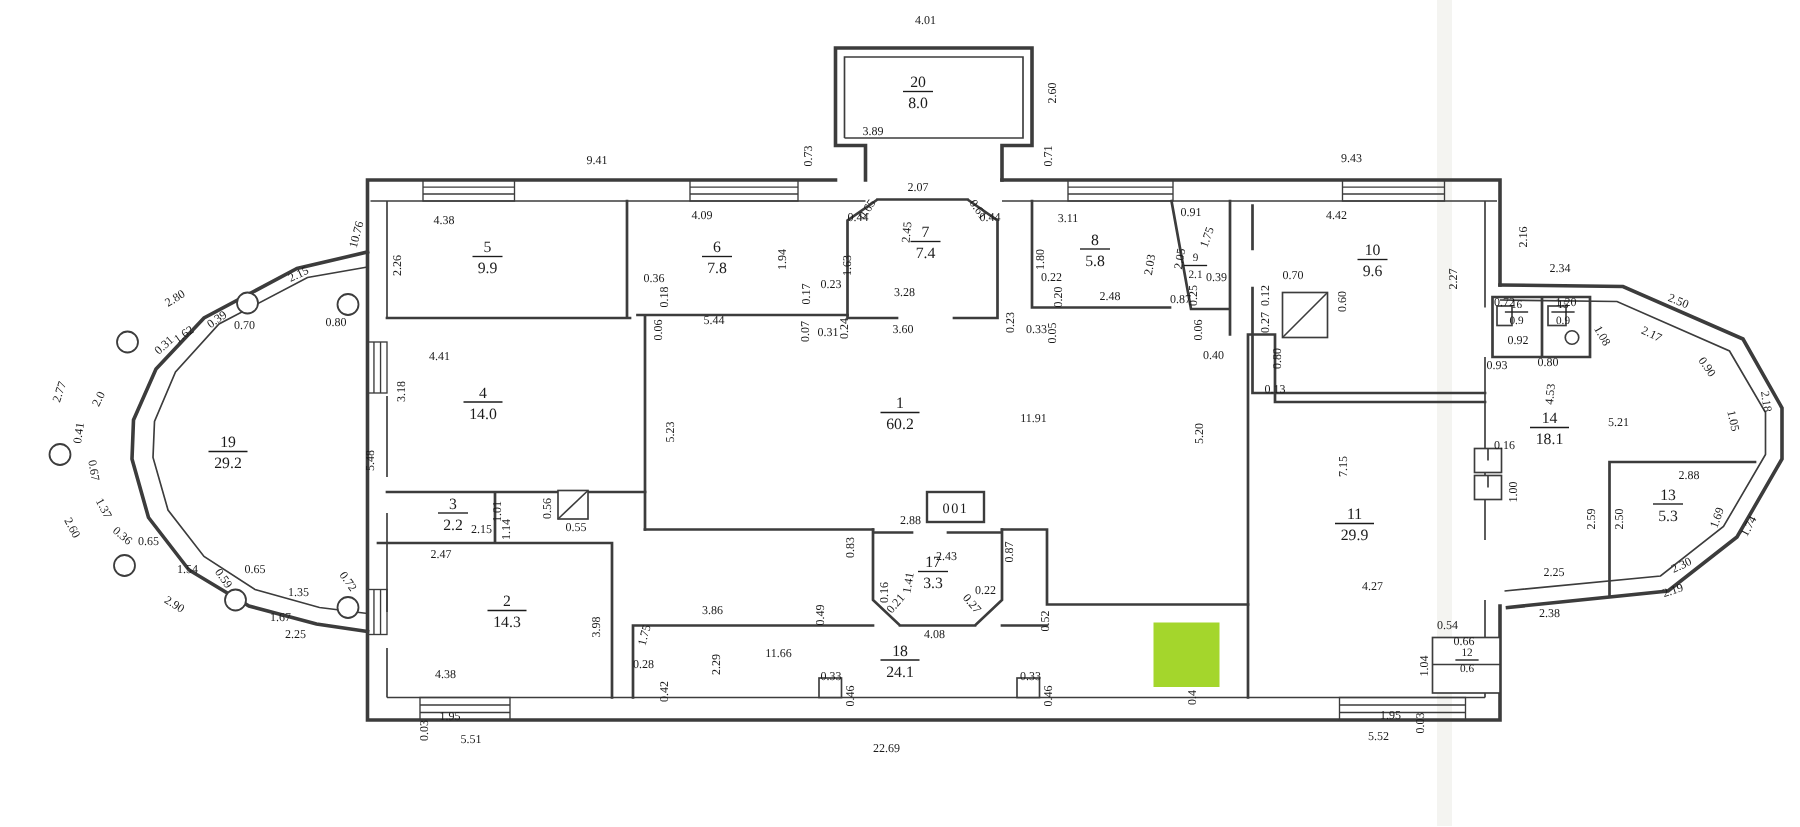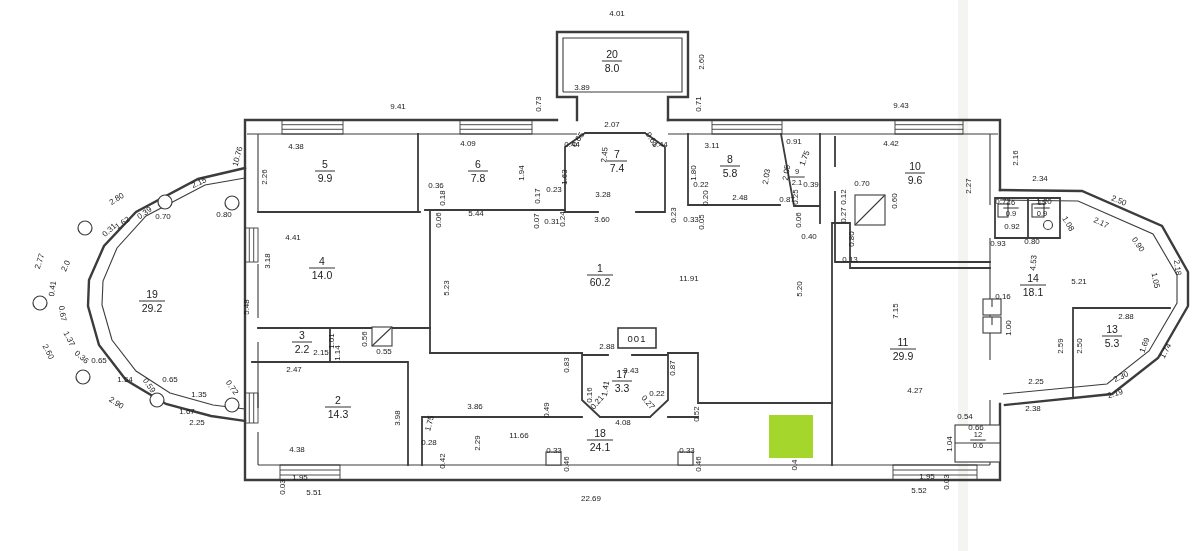--- a/index.html
+++ b/index.html
@@ -1,18 +1,18 @@
 <!DOCTYPE html>
 <html><head>
 <meta charset="utf-8">
 <style>
   html,body{margin:0;padding:0;background:#ffffff;}
   .canvas-wrap{
     position:relative;width:1200px;height:551px;background:#ffffff;overflow:hidden;
-    font-family:Liberation Sans, sans-serif;
+    font-family:Liberation Serif, serif;
   }
   svg text{fill:#1b1b1b;}
   .dim{font-size:8px;}
   .room-no{font-size:10.5px;}
   .room-area{font-size:10.5px;}
   .room-no-sm{font-size:7.5px;}
   .room-area-sm{font-size:7.5px;}
   .unit-label{font-size:9.5px;letter-spacing:1px;}
 </style>
 </head>

